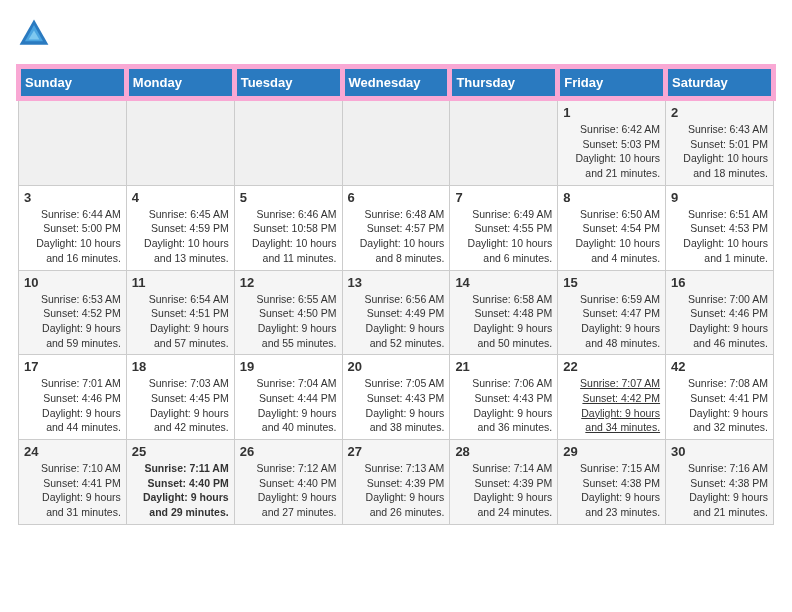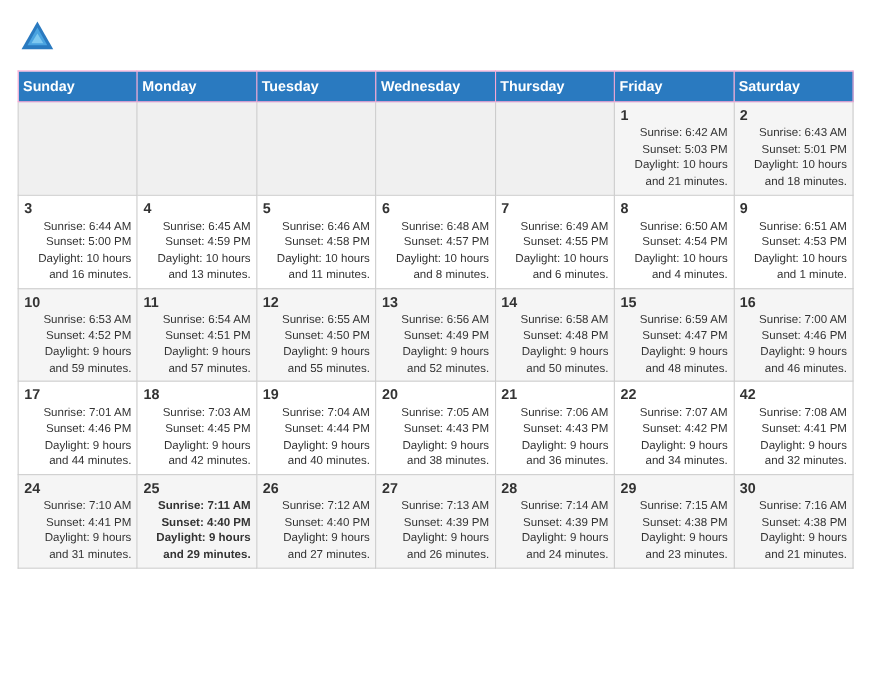--- a/index.html
+++ b/index.html
@@ -49,21 +49,21 @@
       border-collapse: collapse;
       font-size: 11px;
     }
     thead tr th {
       background-color: #2a7ac0;
       color: #fff;
       padding: 6px 4px;
       text-align: left;
       font-size: 13px;
       font-weight: bold;
-      border: 1px solid #f9a8d4;
+      border: 5px solid #f9a8d4;
     }
     tbody tr td {
       border: 1px solid #ccc;
       vertical-align: top;
       padding: 4px 5px;
       min-height: 80px;
       height: 82px;
       width: calc(100%/7);
       color: #333;
       background: #fff;
@@ -152,21 +152,21 @@
         </td>
         <td>
           <span class="day-num">4</span>
           <div class="day-info" style="white-space: pre-line;">Sunrise: 6:45 AM
 Sunset: 4:59 PM
 Daylight: 10 hours and 13 minutes.</div>
         </td>
         <td>
           <span class="day-num">5</span>
           <div class="day-info" style="white-space: pre-line;">Sunrise: 6:46 AM
-Sunset: 4:58 PM
+Sunset: 10:58 PM
 Daylight: 10 hours and 11 minutes.</div>
         </td>
         <td>
           <span class="day-num">6</span>
           <div class="day-info" style="white-space: pre-line;">Sunrise: 6:48 AM
 Sunset: 4:57 PM
 Daylight: 10 hours and 8 minutes.</div>
         </td>
         <td>
           <span class="day-num">7</span>
@@ -257,21 +257,21 @@
 Daylight: 9 hours and 38 minutes.</div>
         </td>
         <td>
           <span class="day-num">21</span>
           <div class="day-info" style="white-space: pre-line;">Sunrise: 7:06 AM
 Sunset: 4:43 PM
 Daylight: 9 hours and 36 minutes.</div>
         </td>
         <td>
           <span class="day-num">22</span>
-          <div class="day-info" style="white-space: pre-line;">Sunrise: 7:07 AM
+          <div class="day-info" style="white-space: pre-line; text-decoration: underline;">Sunrise: 7:07 AM
 Sunset: 4:42 PM
 Daylight: 9 hours and 34 minutes.</div>
         </td>
         <td>
           <span class="day-num">42</span>
           <div class="day-info" style="white-space: pre-line;">Sunrise: 7:08 AM
 Sunset: 4:41 PM
 Daylight: 9 hours and 32 minutes.</div>
         </td>
       </tr>

